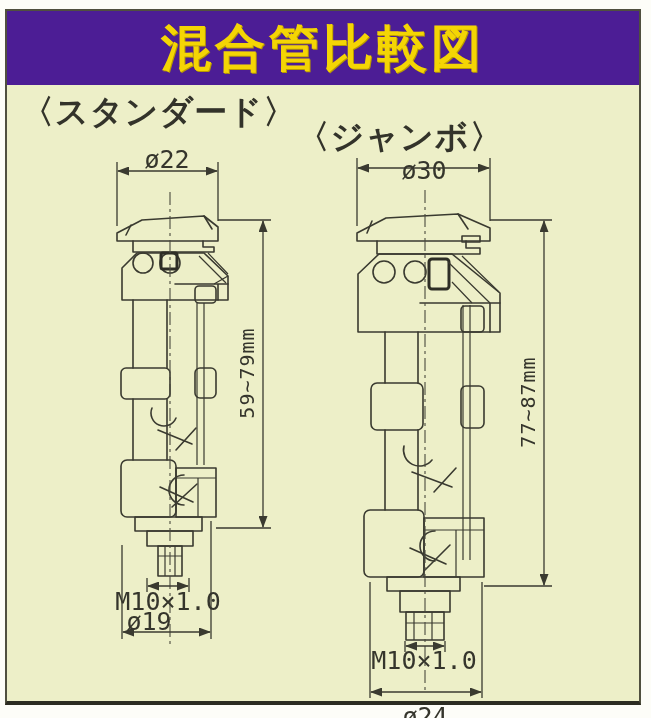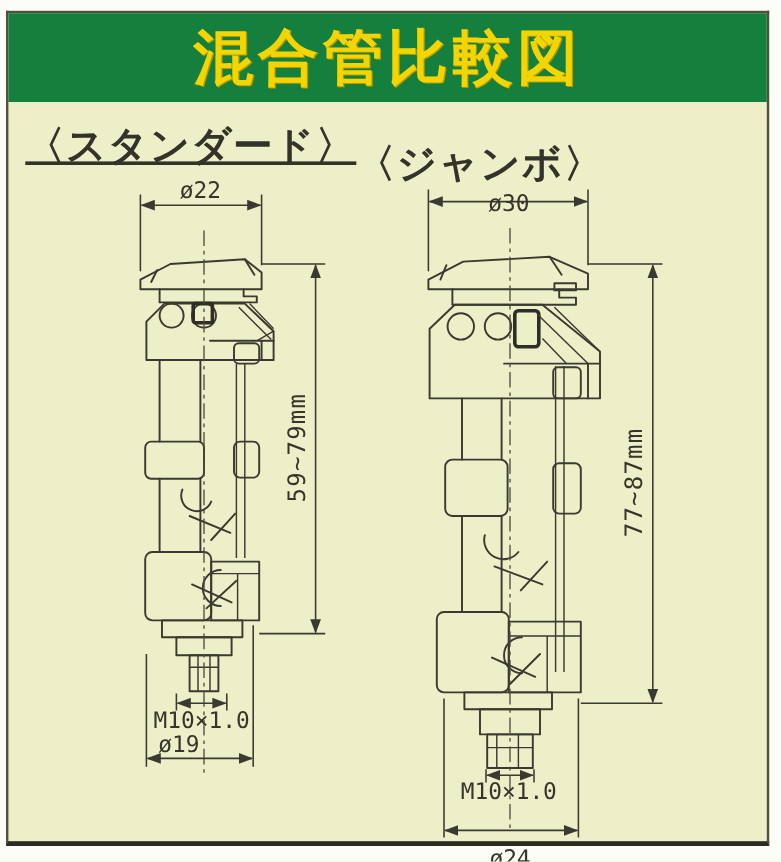--- a/index.html
+++ b/index.html
@@ -11,38 +11,38 @@
   }
   .frame{
     position:absolute;left:5px;top:9px;width:636px;height:696px;
     border:2px solid #50503f;
     border-bottom:4px solid #2c2c22;
     background:#edefc8;
     box-sizing:border-box;
   }
   .title-band{
     position:absolute;left:0;top:0;width:100%;height:74px;
-    background:#15803d;
+    background:#4c1d95;
     display:flex;align-items:center;justify-content:center;
   }
   .title-band .title{
     color:#f4d504;
     font-size:50px;font-weight:bold;letter-spacing:4px;
     text-shadow:1px 1px 0 #b89a00;
     line-height:1;
   }
   .col-label{
     position:absolute;transform:translate(-50%,-50%);
     font-size:33px;font-weight:bold;color:#33332a;
     white-space:nowrap;letter-spacing:1px;
   }
   .dim-label{
     position:absolute;transform:translate(-50%,-50%);
     font-family:"DejaVu Sans Mono","Liberation Mono",monospace;
-    font-size:19px;color:#35352c;white-space:nowrap;letter-spacing:0px;
+    font-size:25px;color:#35352c;white-space:nowrap;letter-spacing:0px;
   }
   .dim-label.vert{
     transform:translate(-50%,-50%) rotate(-90deg);
     font-size:20px;letter-spacing:1px;
   }
   svg{position:absolute;left:0;top:0;}
   .ln{stroke:#3a3a30;stroke-width:1.6;fill:none;stroke-linejoin:round;stroke-linecap:round;}
   .thin{stroke:#3a3a30;stroke-width:1.2;fill:none;}
   .thick{stroke:#2e2e26;stroke-width:3;fill:none;stroke-linejoin:round;}
   .dim{stroke:#3a3a30;stroke-width:1.3;fill:none;}
@@ -159,21 +159,21 @@
     <path class="dim" d="M358,168 L489,168" marker-start="url(#ah)" marker-end="url(#ah)"></path>
     <path class="dim" d="M490,220 L552,220 M484,586 L552,586"></path>
     <path class="dim" d="M544,221 L544,585" marker-start="url(#ah)" marker-end="url(#ah)"></path>
     <path class="dim" d="M405,641 L405,652 M445,641 L445,652"></path>
     <path class="dim" d="M406,646 L444,646" marker-start="url(#ah)" marker-end="url(#ah)"></path>
     <path class="dim" d="M370,582 L370,698 M482,582 L482,698"></path>
     <path class="dim" d="M371,692 L481,692" marker-start="url(#ah)" marker-end="url(#ah)"></path>
   </g>
 </svg>
 
-<span class="col-label" style="left:159px;top:122px;text-decoration:underline;">〈スタンダード〉</span>
+<span class="col-label" style="left:159px;top:112px;">〈スタンダード〉</span>
 <span class="col-label" style="left:400px;top:137px;">〈ジャンボ〉</span>
 
 <span class="dim-label" style="left:167px;top:159px;">ø22</span>
 <span class="dim-label vert" style="left:247px;top:373px;">59~79mm</span>
 <span class="dim-label" style="left:168px;top:601px;">M10×1.0</span>
 <span class="dim-label" style="left:149px;top:621px;">ø19</span>
 
 <span class="dim-label" style="left:424px;top:170px;">ø30</span>
 <span class="dim-label vert" style="left:528px;top:402px;">77~87mm</span>
 <span class="dim-label" style="left:424px;top:660px;">M10×1.0</span>

